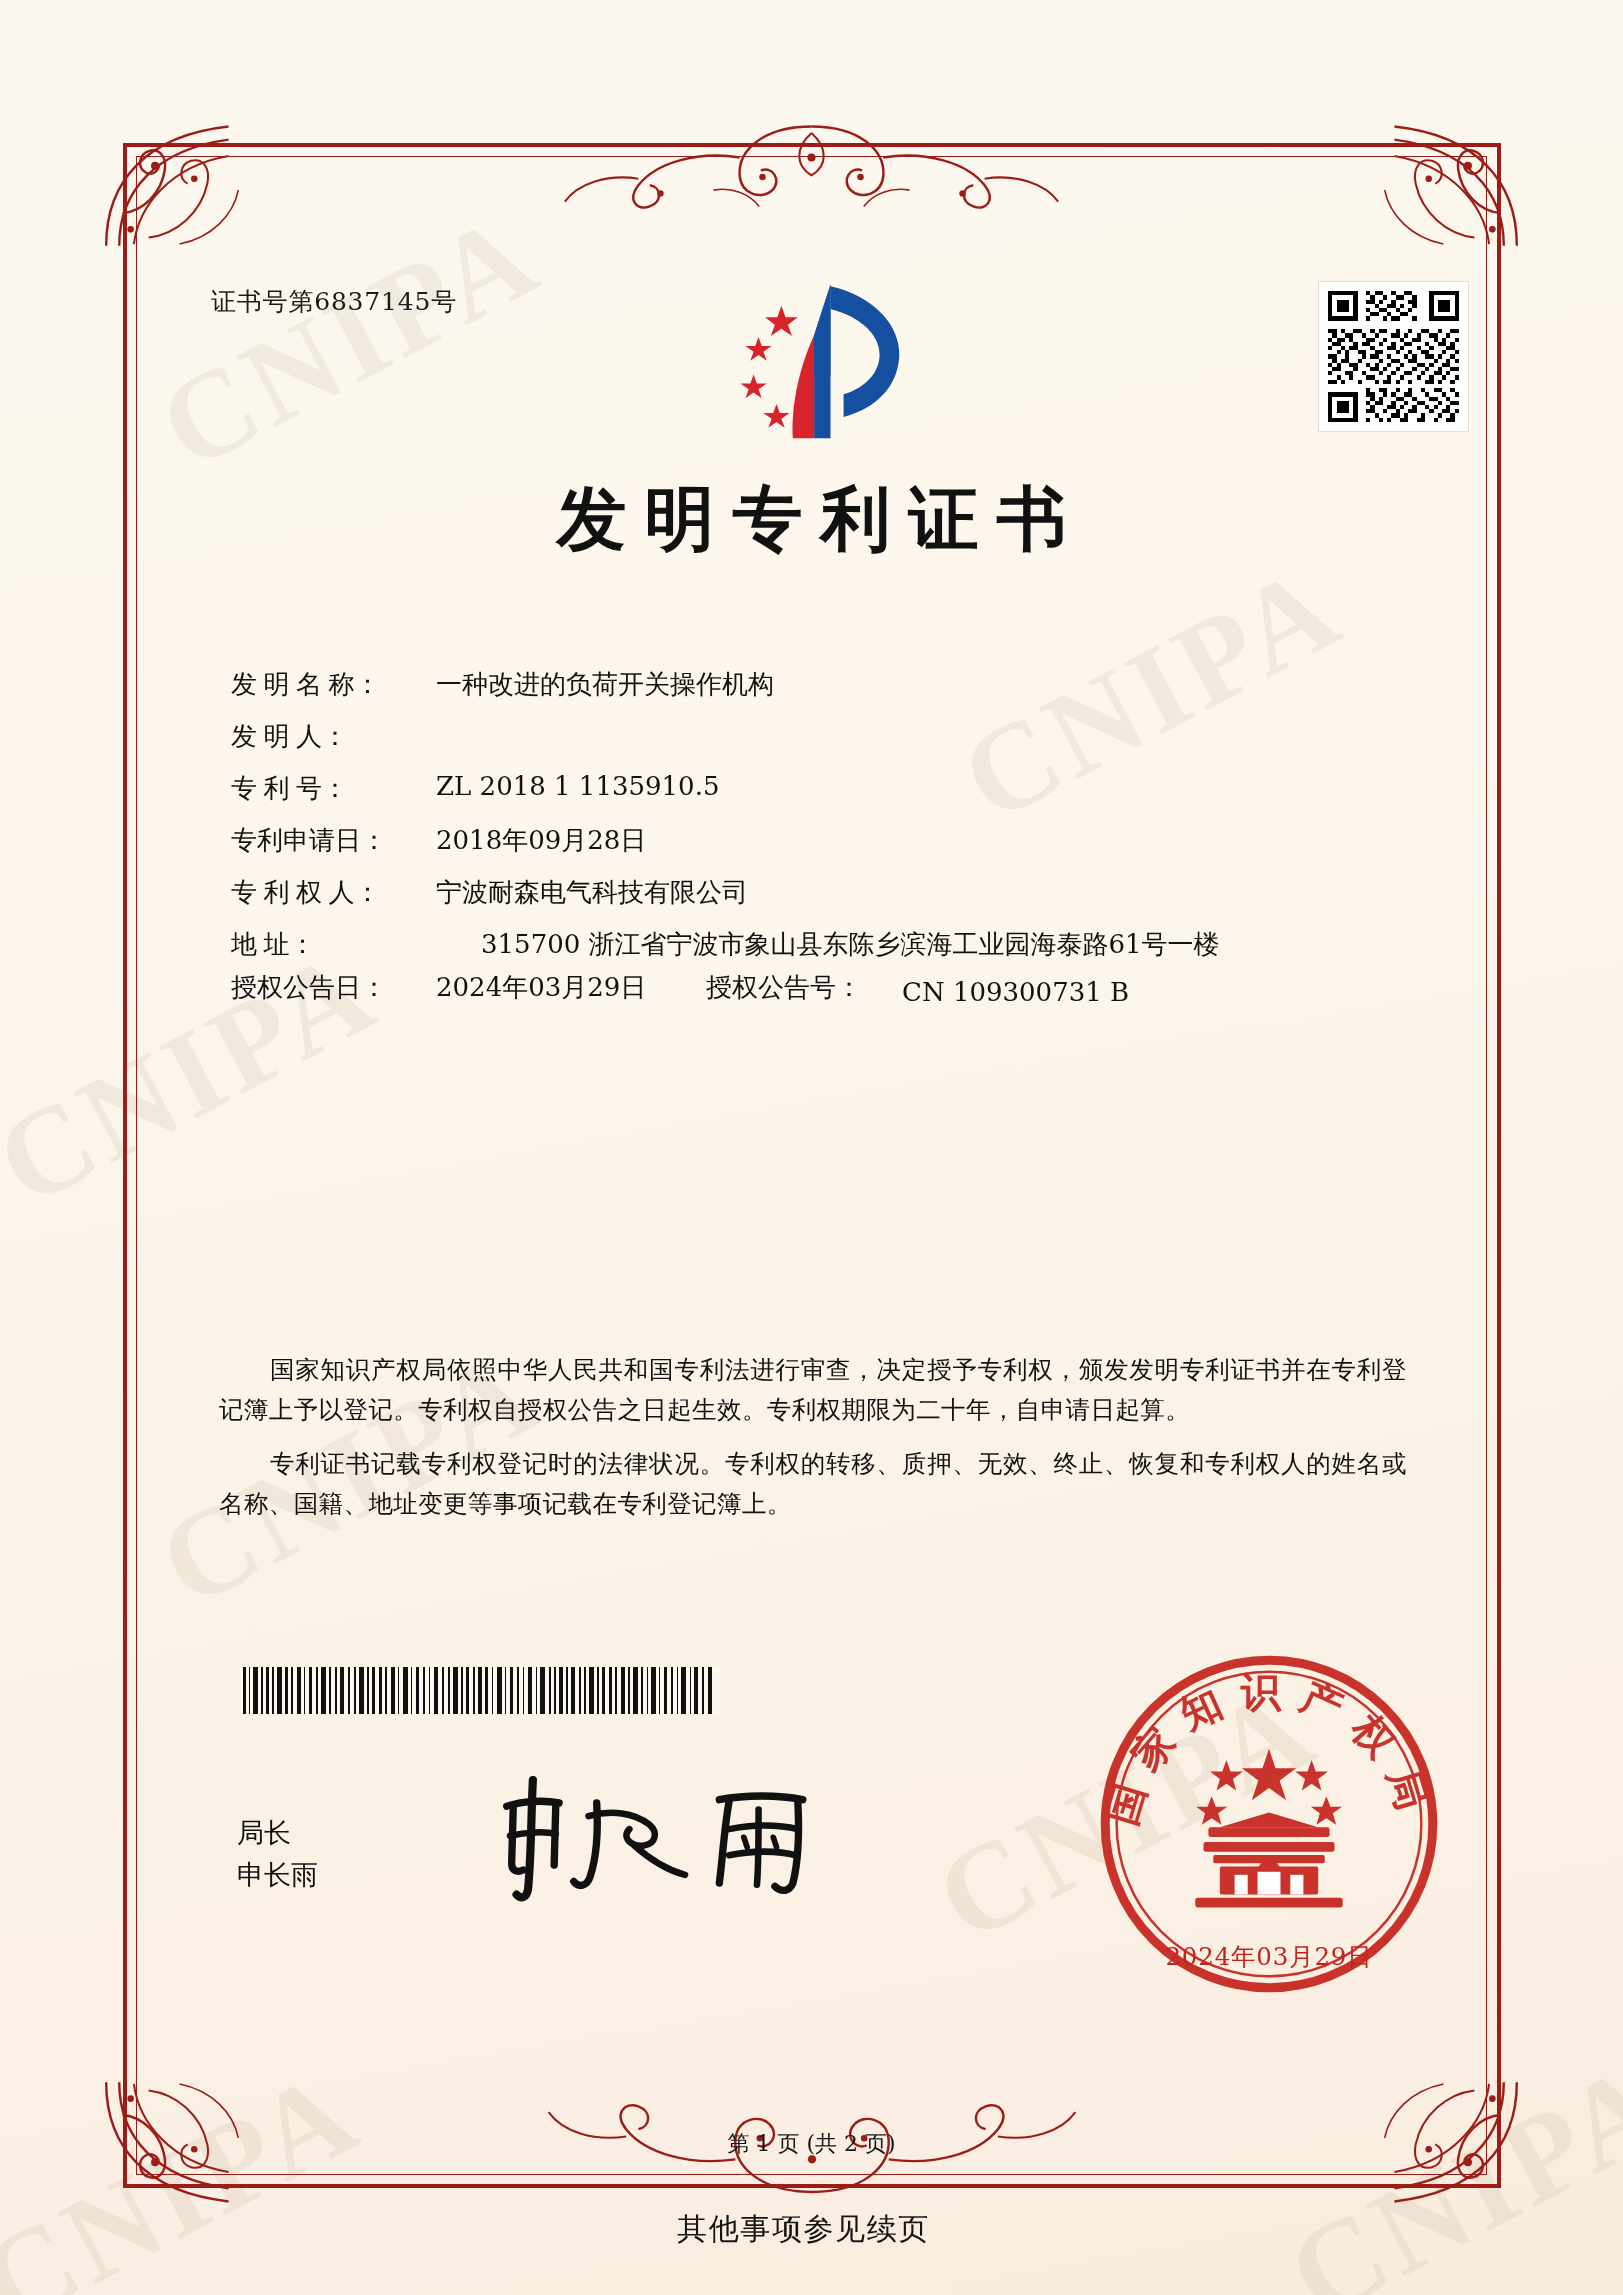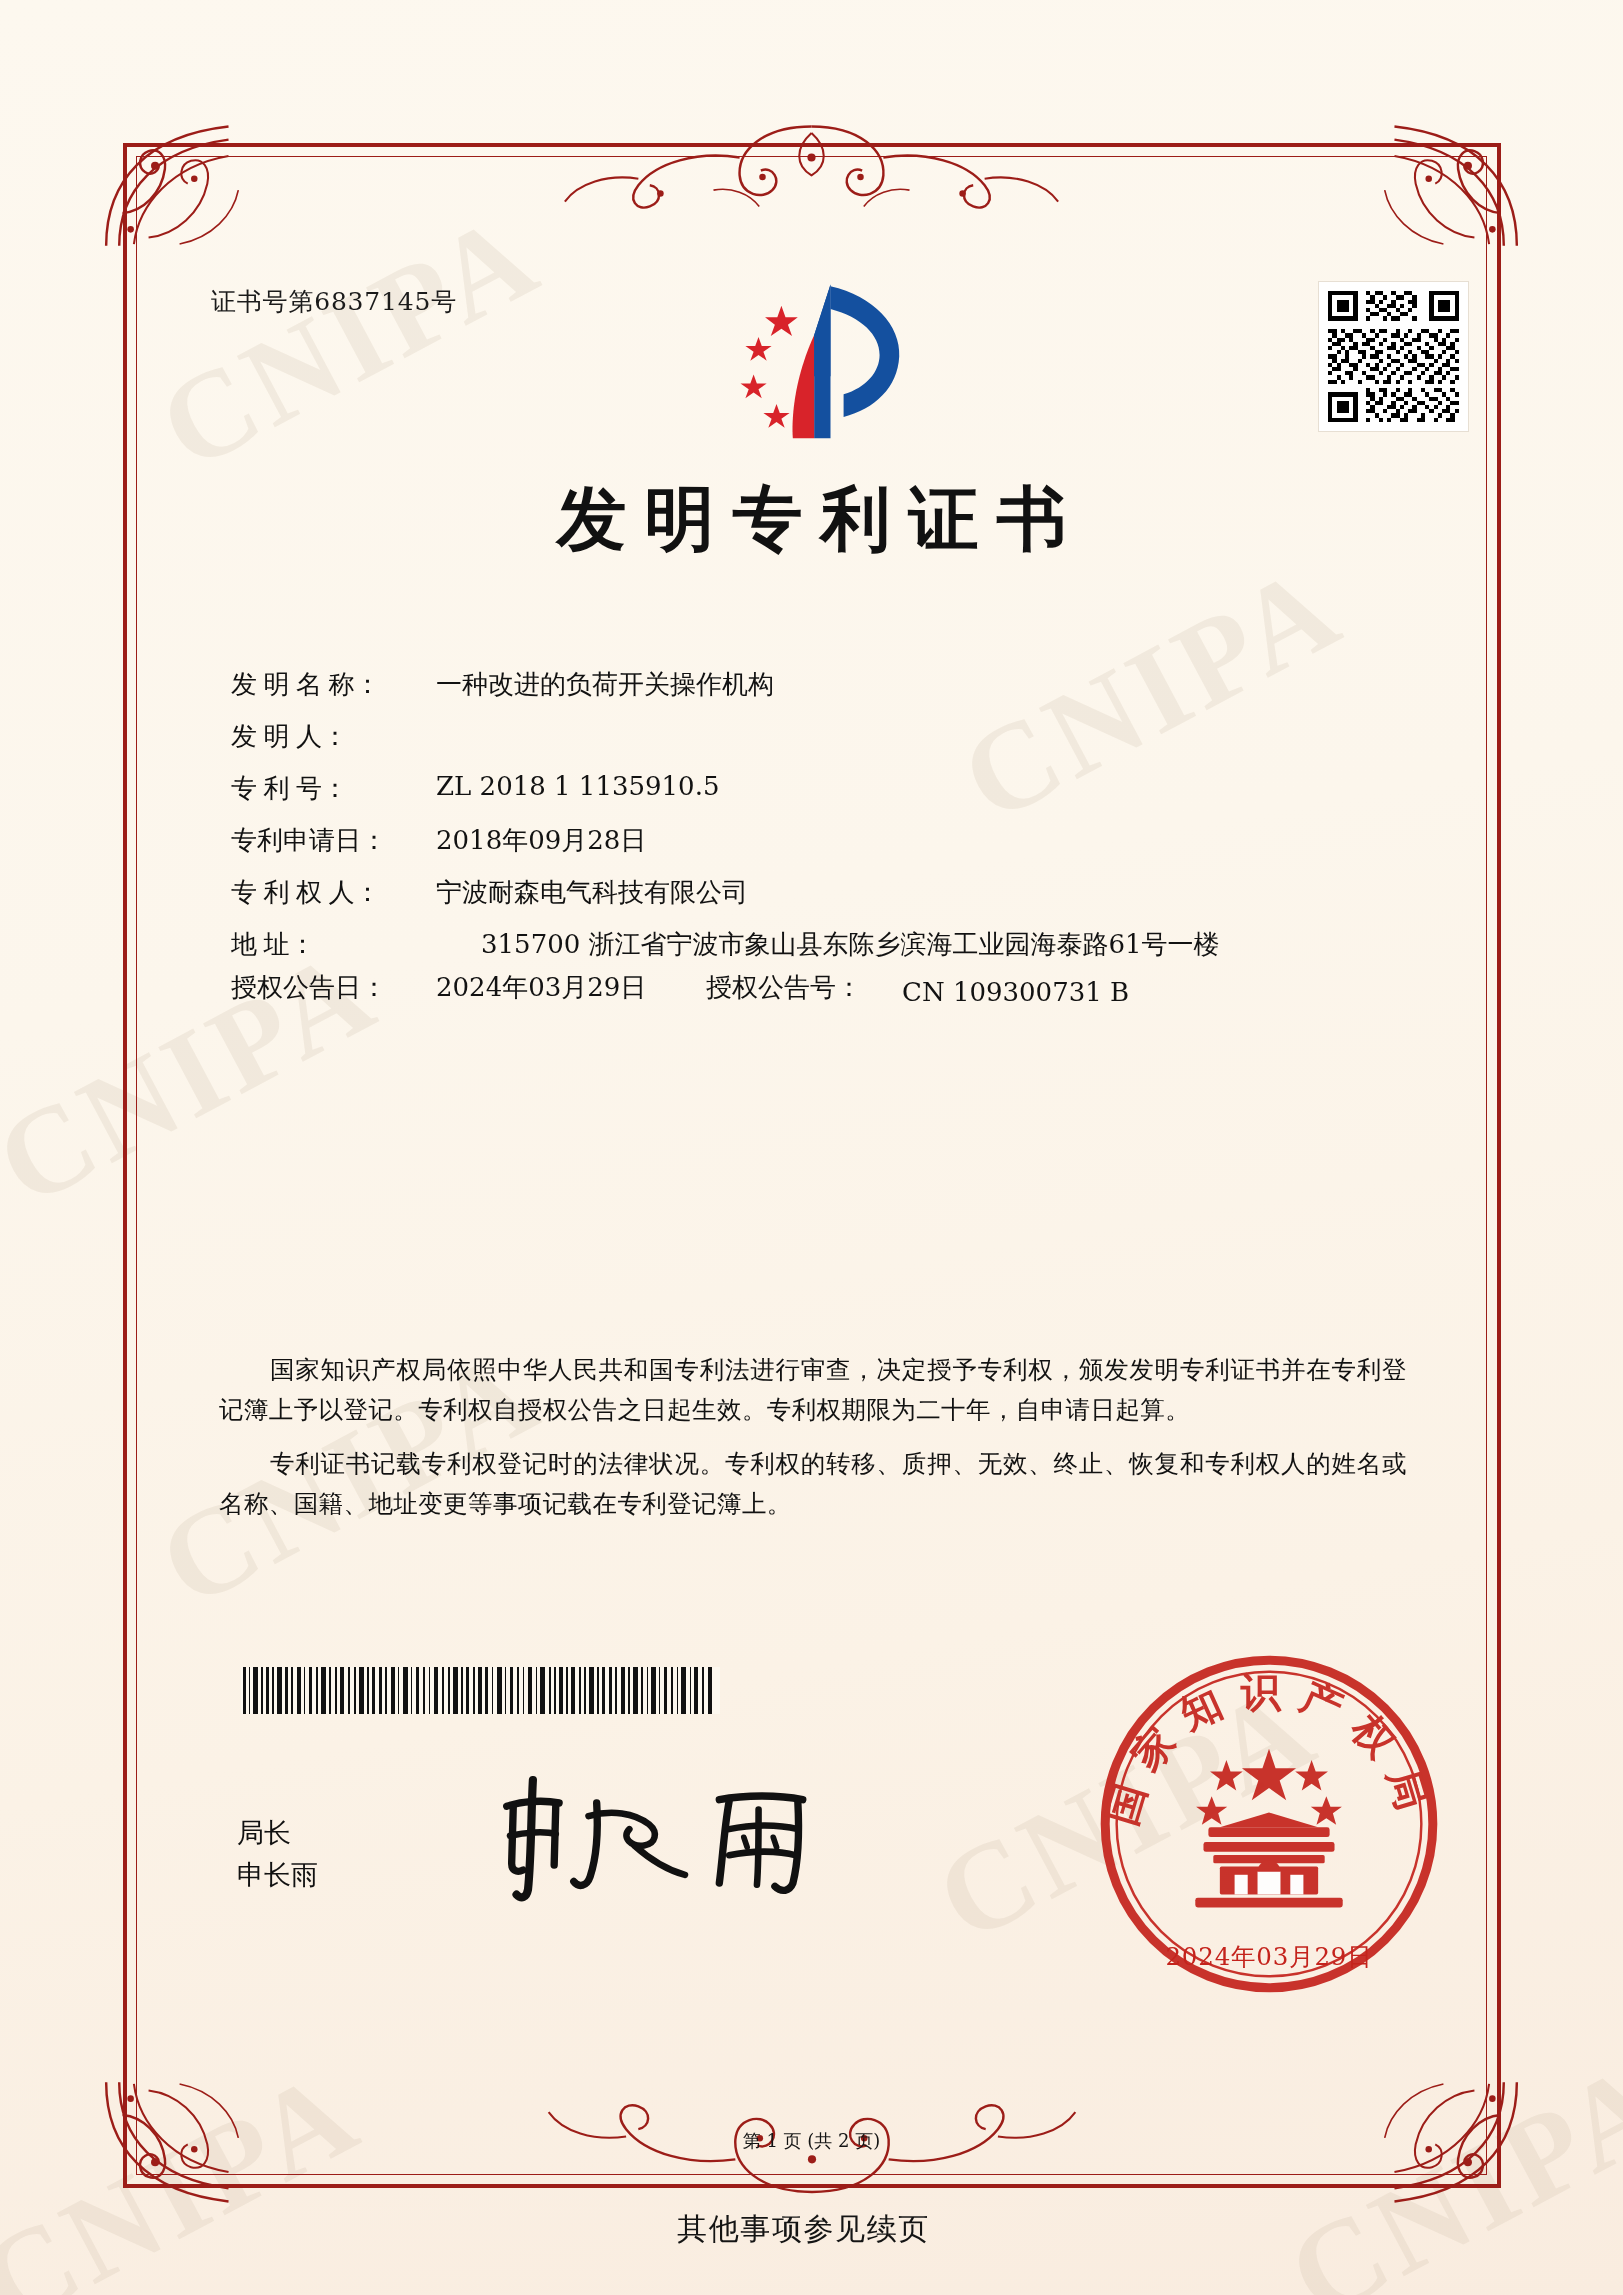--- a/index.html
+++ b/index.html
@@ -237,21 +237,21 @@
     font-family: "DejaVu Serif", serif;
     letter-spacing: 0.8px;
   }
 
   
   .page-no {
     position: absolute;
     left: 0; right: 0;
     top: 2129px;
     text-align: center;
-    font-size: 18px;
+    font-size: 22px;
     color: #141414;
     font-family: "DejaVu Serif", serif;
   }
   .footnote {
     position: absolute;
     left: 0; right: 16px;
     top: 2209px;
     text-align: center;
     font-size: 30px;
     color: #141414;

